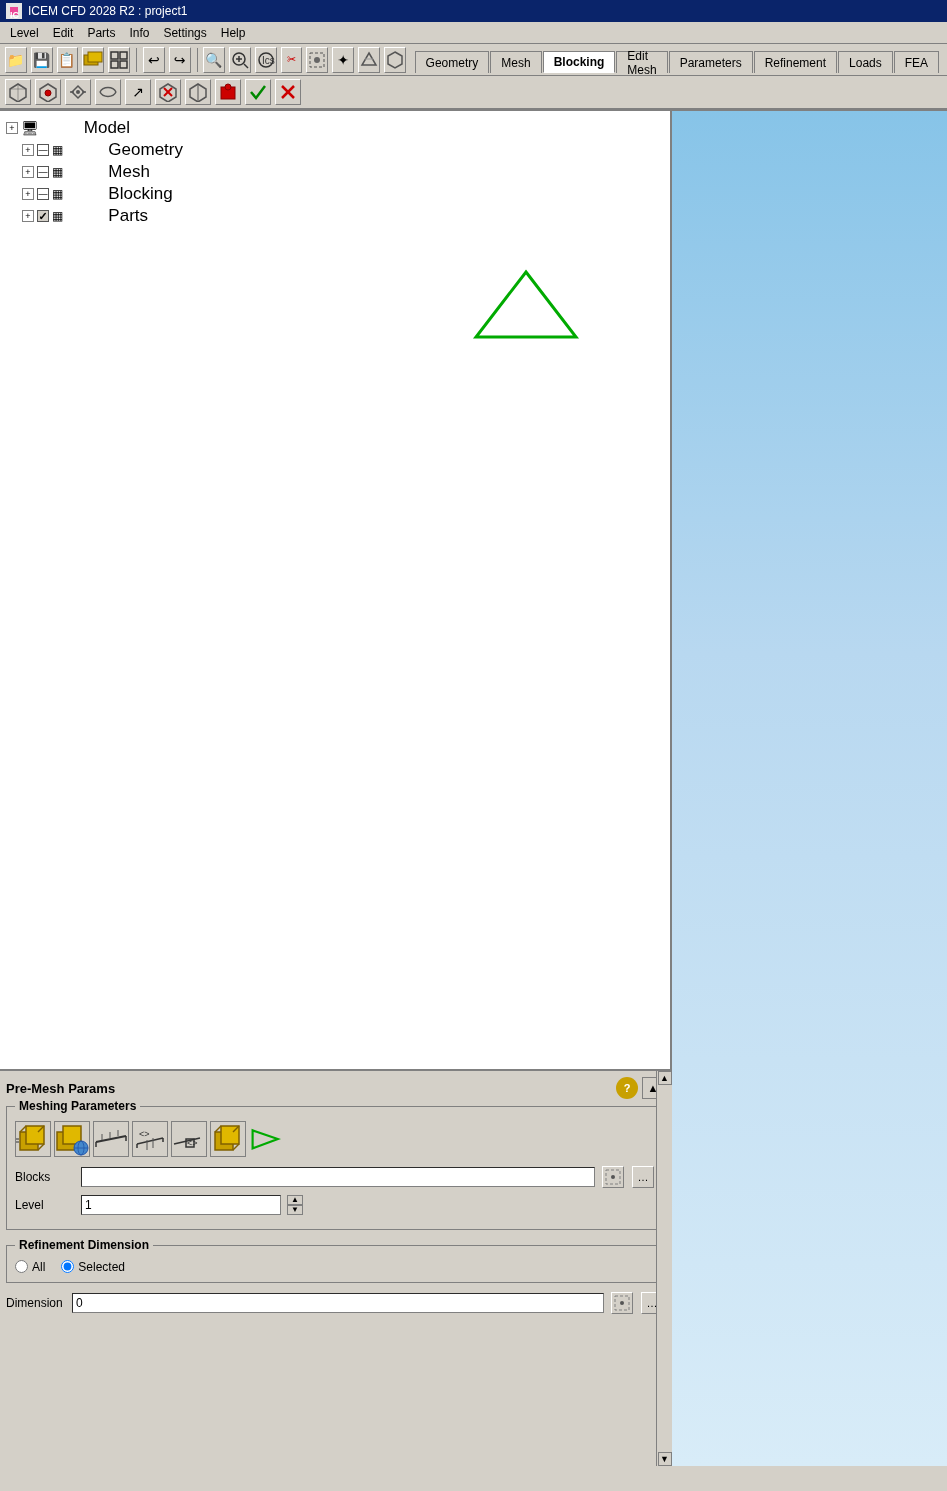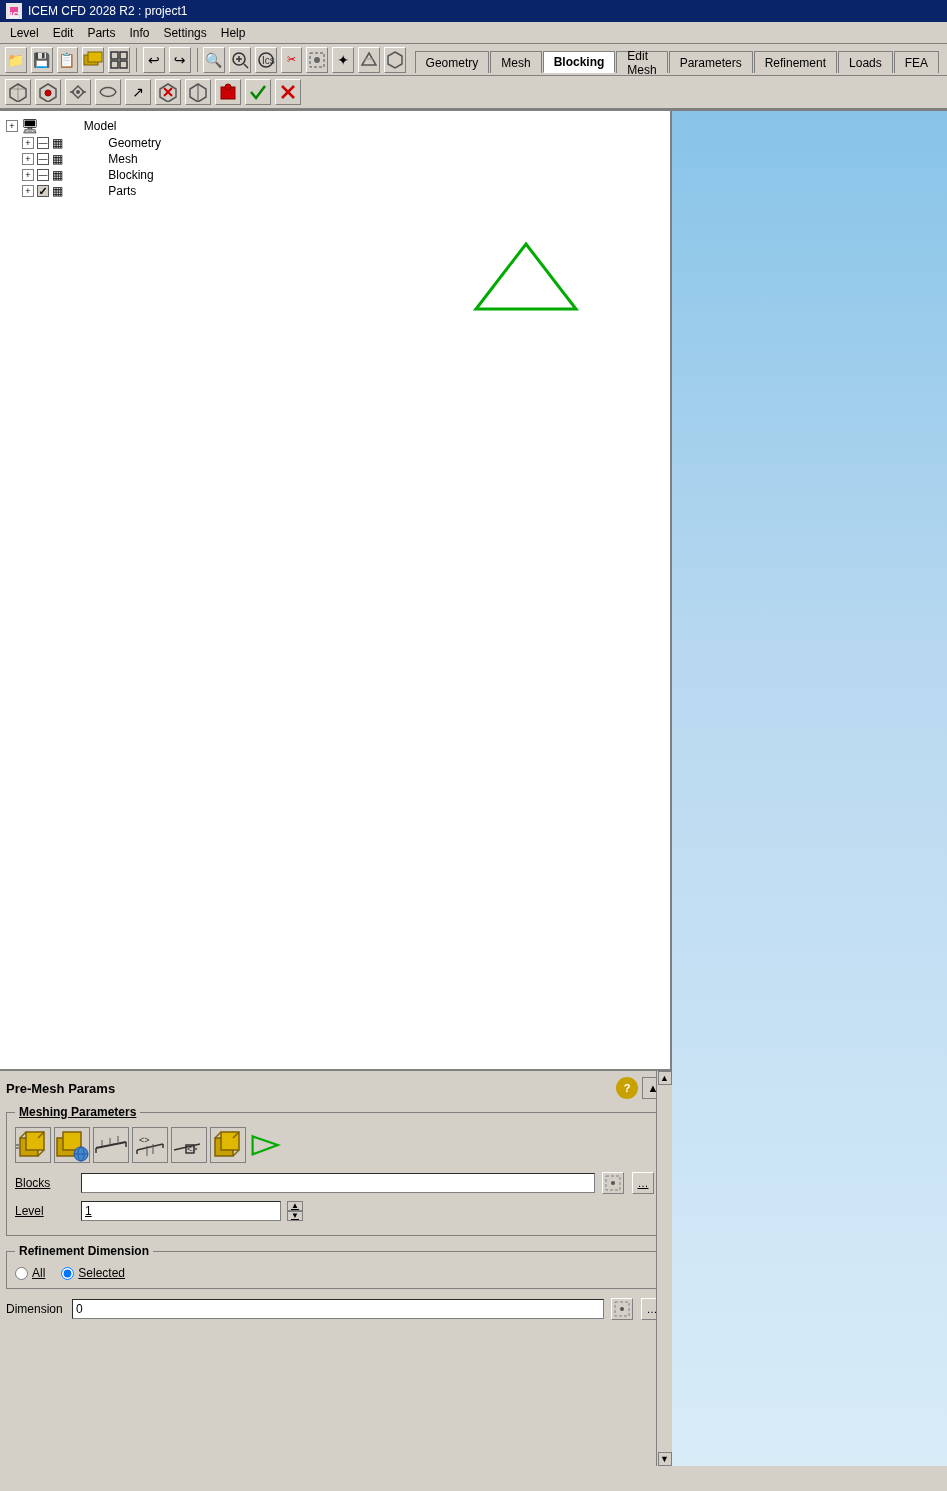--- a/index.html
+++ b/index.html
@@ -158,35 +158,34 @@
       width: 12px;
       height: 12px;
       border: 1px solid #808080;
       background: white;
       display: inline-flex;
       align-items: center;
       justify-content: center;
       font-size: 9px;
     }
     .tree-checkbox.checked { background: #d4d0c8; }
-    .tree-label { font-size: 12px; padding-left: 42px; }
+    .tree-label { font-size: 17px; padding-left: 42px; }
 
     .tree-indent { margin-left: 16px; }
 
     
     #premesh-panel {
       background: #d4d0c8;
       padding: 6px;
       flex: 1;
     }
 
     #premesh-title {
       font-weight: bold;
       font-size: 13px;
-      margin-bottom: 6px;
       display: flex;
       justify-content: space-between;
       align-items: center;
     }
 
     #meshing-params-group {
       border: 1px solid #808080;
       background: #d4d0c8;
       padding: 6px;
       margin-bottom: 8px;
@@ -273,24 +272,23 @@
       font-size: 12px;
       padding: 0 4px;
     }
     .radio-row {
       display: flex;
       align-items: center;
       gap: 16px;
     }
     .radio-option {
       display: flex;
-      align-items: center;
+      align-items: flex-start;
       gap: 4px;
       cursor: pointer;
-      text-decoration: underline;
     }
 
     
     #right-viewport {
       flex: 1;
       background: linear-gradient(180deg, #87c4e8 0%, #c8dff0 50%, #e8f0f8 100%);
     }
 
     
     #premesh-scrollbar {
@@ -530,21 +528,21 @@
 
     <div id="premesh-panel">
       <div id="premesh-title">
         <span style="font-size:13px; font-weight:bold;">Pre-Mesh Params</span>
         <div style="display:flex; align-items:center; gap:4px;">
           <div class="form-btn-small" style="width:22px; height:22px; border-radius:50%; background:#c8a000; color:white; font-weight:bold; display:flex; align-items:center; justify-content:center; border:none; cursor:pointer;">?</div>
           <div class="form-btn-small">▲</div>
         </div>
       </div>
 
-      <fieldset id="meshing-params-group" style="border:1px solid #808080; padding:8px; margin-bottom:8px;text-decoration:underline;">
+      <fieldset id="meshing-params-group" style="border:1px solid #808080; padding:8px; margin-bottom:8px;">
         <legend>Meshing Parameters</legend>
 
         <div class="params-toolbar">
 
           <div class="params-icon" title="Block sizing">
             <svg width="34" height="34" viewBox="0 0 34 34">
               <rect x="4" y="10" width="18" height="18" fill="#c8a000" stroke="#806000" stroke-width="1.5"></rect>
               <rect x="10" y="4" width="18" height="18" fill="#e0b800" stroke="#806000" stroke-width="1.5"></rect>
               <line x1="4" y1="10" x2="10" y2="4" stroke="#806000" stroke-width="1.5"></line>
               <line x1="22" y1="10" x2="28" y2="4" stroke="#806000" stroke-width="1.5"></line>

